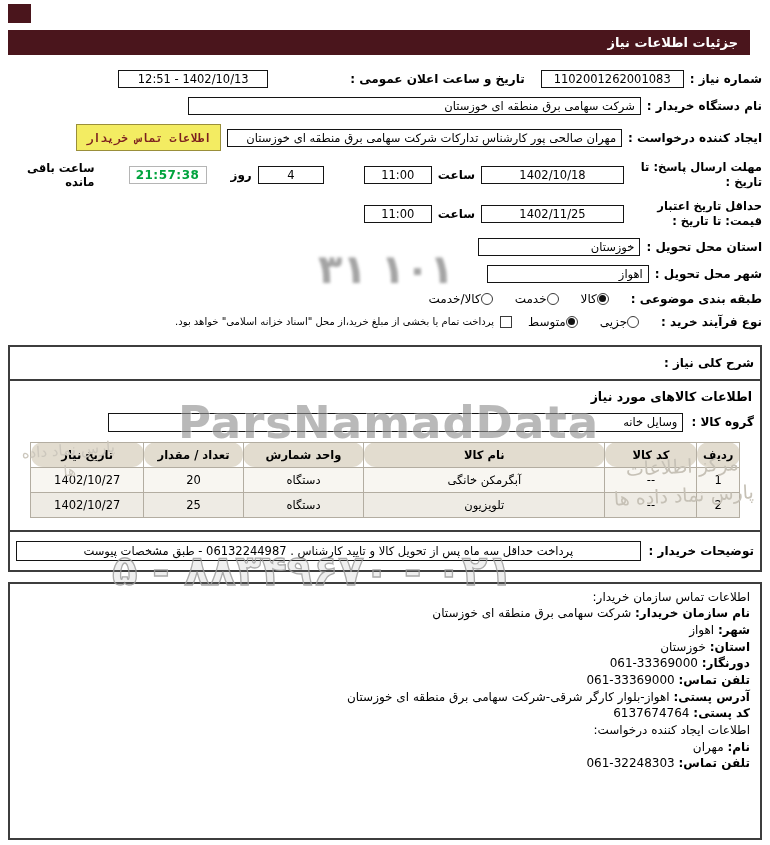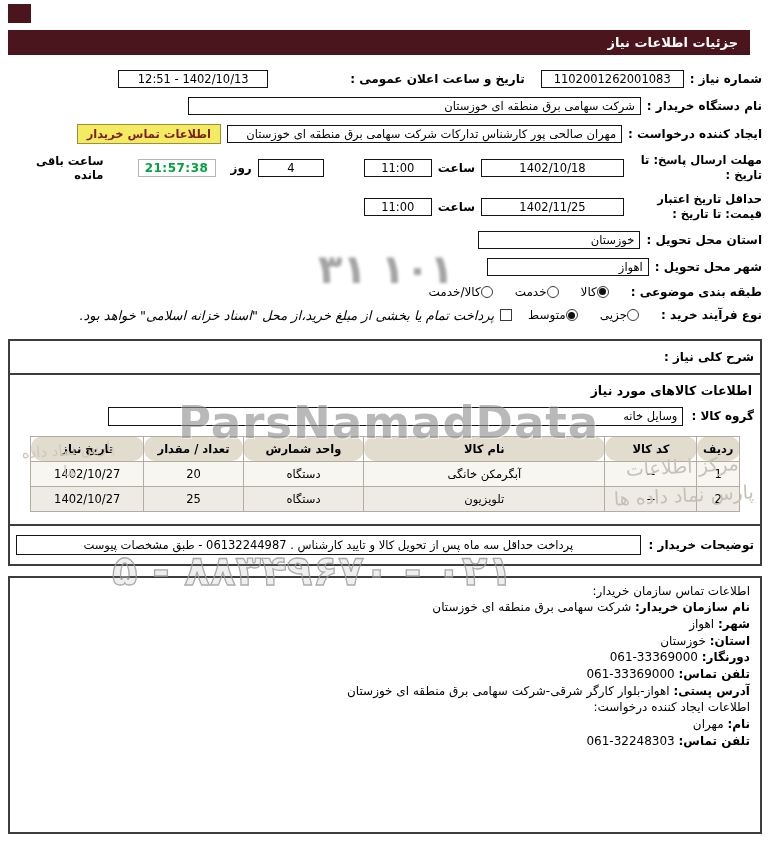--- a/index.html
+++ b/index.html
@@ -22,39 +22,39 @@
   .lbl.wrap { white-space:normal; width:132px; line-height:1.3; font-size:11.5px; }
   .lbl.small-wrap { white-space:normal; width:74px; line-height:1.25; font-size:11.5px; }
   .ibox {
     border:1px solid #141414; background:#fff; height:18px;
     display:flex; align-items:center; justify-content:center;
     font-size:11.5px; padding:0 5px; flex:none;
   }
   .ibox.start { justify-content:flex-start; }
   .w143{width:143px}.w150{width:150px}.w68{width:68px}.w66{width:66px}
   .w162{width:162px}.w453{width:453px}.w395{width:395px}
-  .mr90{margin-right:76px}.mr34{margin-right:34px}.mr22{margin-right:9px}.mr28{margin-right:28px}.mr10{margin-right:10px}
+  .mr90{margin-right:76px}.mr34{margin-right:34px}.mr22{margin-right:18px}.mr28{margin-right:28px}.mr10{margin-right:10px}
   .btn-contact {
     background:#f3ec62; border:1px solid #9a8f3a; color:#7c1f1f;
-    font-weight:bold; font-size:11.5px; height:20px; padding:0 9px;
-    display:flex; align-items:center; white-space:nowrap; cursor:pointer; flex:none;
+    font-weight:bold; font-size:11.5px; height:27px; padding:0 9px;
+    display:flex; align-items:center; white-space:nowrap; cursor:pointer; flex:none;font-family:Liberation Mono, monospace;
   }
   .timer {
     width:78px; height:18px; border:1px solid #b5b5b5; background:#fff;
     color:#00a33d; font-weight:bold; font-size:12px; letter-spacing:.5px;
     display:flex; align-items:center; justify-content:center; flex:none;
   }
   .opt { display:flex; align-items:center; margin-right:16px; }
   .radio {
     width:12px; height:12px; border:1.5px solid #3a3a3a; border-radius:50%;
     background:#fff; display:inline-flex; align-items:center; justify-content:center; flex:none;
   }
   .radio.sel::after { content:""; width:7px; height:7px; border-radius:50%; background:#101010; }
   .checkbox { width:12px; height:12px; border:1.5px solid #3a3a3a; background:#fff; flex:none; }
-  .treasury-text { font-size:13px; white-space:nowrap;font-style:italic; }
+  .treasury-text { font-size:10px; white-space:nowrap; }
 
   .section2 { margin-top:16px; border:2px solid #3d3d3d; }
   .s2row { display:flex; align-items:center; gap:8px; padding:9px 6px; }
   .s2row.top { border-bottom:2px solid #3d3d3d; }
   .s2row.bottom { border-top:2px solid #3d3d3d; }
   .s2row .ibox { flex:1; height:20px; }
   .s2mid { padding:2px 6px 10px; }
   .items-header { font-weight:bold; font-size:12.5px; margin:6px 2px 9px; }
   .group-row { display:flex; align-items:center; gap:8px; }
   .group-row .ibox { flex:1; height:19px; margin-left:92px; justify-content:flex-start; }
@@ -240,20 +240,24 @@
       <span class="num">061-33369000</span>
     </div>
     <div class="cline">
       <span class="b">تلفن تماس:</span>
       <span class="num">061-33369000</span>
     </div>
     <div class="cline">
       <span class="b">آدرس پستی:</span>
       <span>اهواز-بلوار کارگر شرقی-شرکت سهامی برق منطقه ای خوزستان</span>
     </div>
+    <div class="cline">
+      <span class="b">کد پستی:</span>
+      <span class="num">6137674764</span>
+    </div>
     <div class="cline b">اطلاعات ایجاد کننده درخواست:</div>
     <div class="cline">
       <span class="b">نام:</span>
       <span>مهران</span>
     </div>
     <div class="cline">
       <span class="b">تلفن تماس:</span>
       <span class="num">061-32248303</span>
     </div>
   </div>

